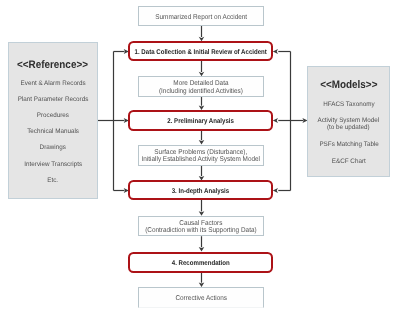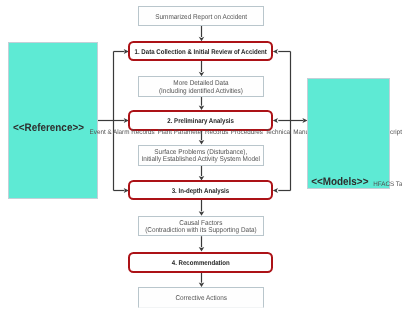--- a/index.html
+++ b/index.html
@@ -10,22 +10,22 @@
   .box{position:absolute;box-sizing:border-box;display:flex;align-items:center;justify-content:center;}
   .boxtxt{white-space:pre;text-align:center;display:block;}
 
   .plain{border:1px solid #b9c6cc;background:#fefefe;}
   .plain .boxtxt{font-size:7px;line-height:7.3px;color:#545454;font-weight:normal;
      transform:translateY(1.2px) scaleX(0.915);}
   .redbox{border:2.1px solid #ac1217;border-radius:5.5px;background:#fff;}
   .redbox .boxtxt{font-size:6.9px;line-height:8px;color:#262626;font-weight:bold;
      transform:translateY(1.8px) scaleX(0.885);}
 
-  .sidebox{position:absolute;box-sizing:border-box;border:1px solid #c2d0d8;background:#5eead4;
-     display:flex;flex-direction:row;align-items:center;}
+  .sidebox{position:absolute;box-sizing:border-box;border:1px solid #c2d0d8;background:#e5e5e5;
+     display:flex;flex-direction:column;align-items:center;}
   .sidetitle{font-size:11px;font-weight:bold;color:#2e2e2e;white-space:pre;transform:scaleX(0.9);}
   .sideitem{font-size:6.6px;color:#505050;white-space:pre;transform:scaleX(0.955);}
 
   svg.conn{position:absolute;left:0;top:0;width:402px;height:314px;}
   .ln{stroke:#3a3a3a;stroke-width:1.2;fill:none;}
   .hd{fill:#3d3d3d;}
 </style>
 </head>
 <body>
 
@@ -117,21 +117,21 @@
     <div class="sidetitle">&lt;&lt;Reference&gt;&gt;</div>
     <div class="sideitem" style="margin-top:9.5px;">Event &amp; Alarm Records</div>
     <div class="sideitem" style="margin-top:9.1px;">Plant Parameter Records</div>
     <div class="sideitem" style="margin-top:9.1px;">Procedures</div>
     <div class="sideitem" style="margin-top:9.1px;">Technical Manuals</div>
     <div class="sideitem" style="margin-top:9.1px;">Drawings</div>
     <div class="sideitem" style="margin-top:9.1px;">Interview Transcripts</div>
     <div class="sideitem" style="margin-top:9.1px;">Etc.</div>
   </div>
 
-  <div class="sidebox" style="left:307.2px;top:78px;width:83px;height:111.4px;padding-top:5px;align-items:flex-end;">
+  <div class="sidebox" style="left:307.2px;top:66px;width:83px;height:111.4px;padding-top:12px;">
     <div class="sidetitle">&lt;&lt;Models&gt;&gt;</div>
     <div class="sideitem" style="margin-top:9.8px;">HFACS Taxonomy</div>
     <div class="sideitem" style="margin-top:9.0px;">Activity System Model</div>
     <div class="sideitem" style="margin-top:0.5px;">(to be updated)</div>
     <div class="sideitem" style="margin-top:9.8px;">PSFs Matching Table</div>
     <div class="sideitem" style="margin-top:10.2px;">E&amp;CF Chart</div>
   </div>
 
 </div>
 

